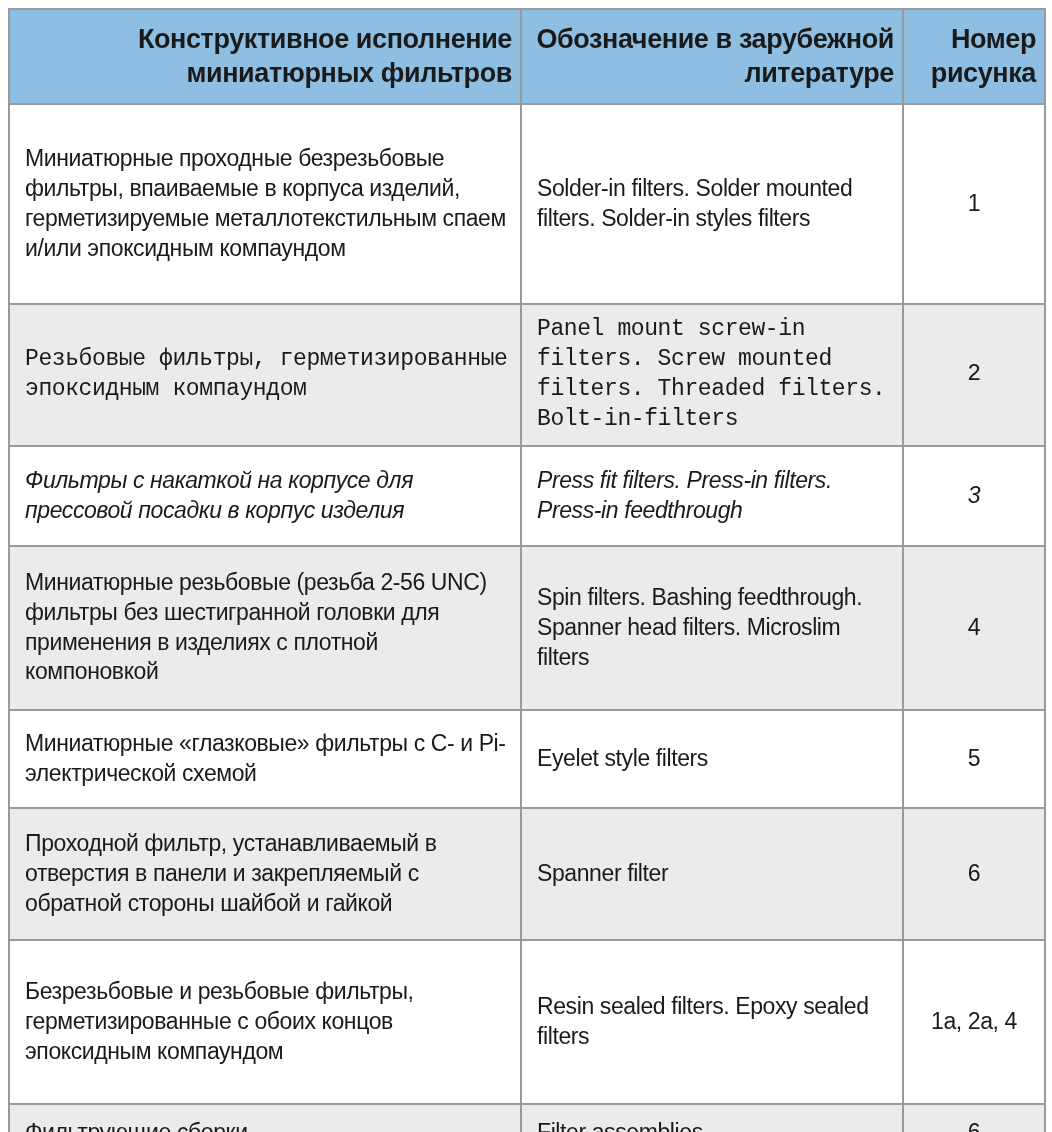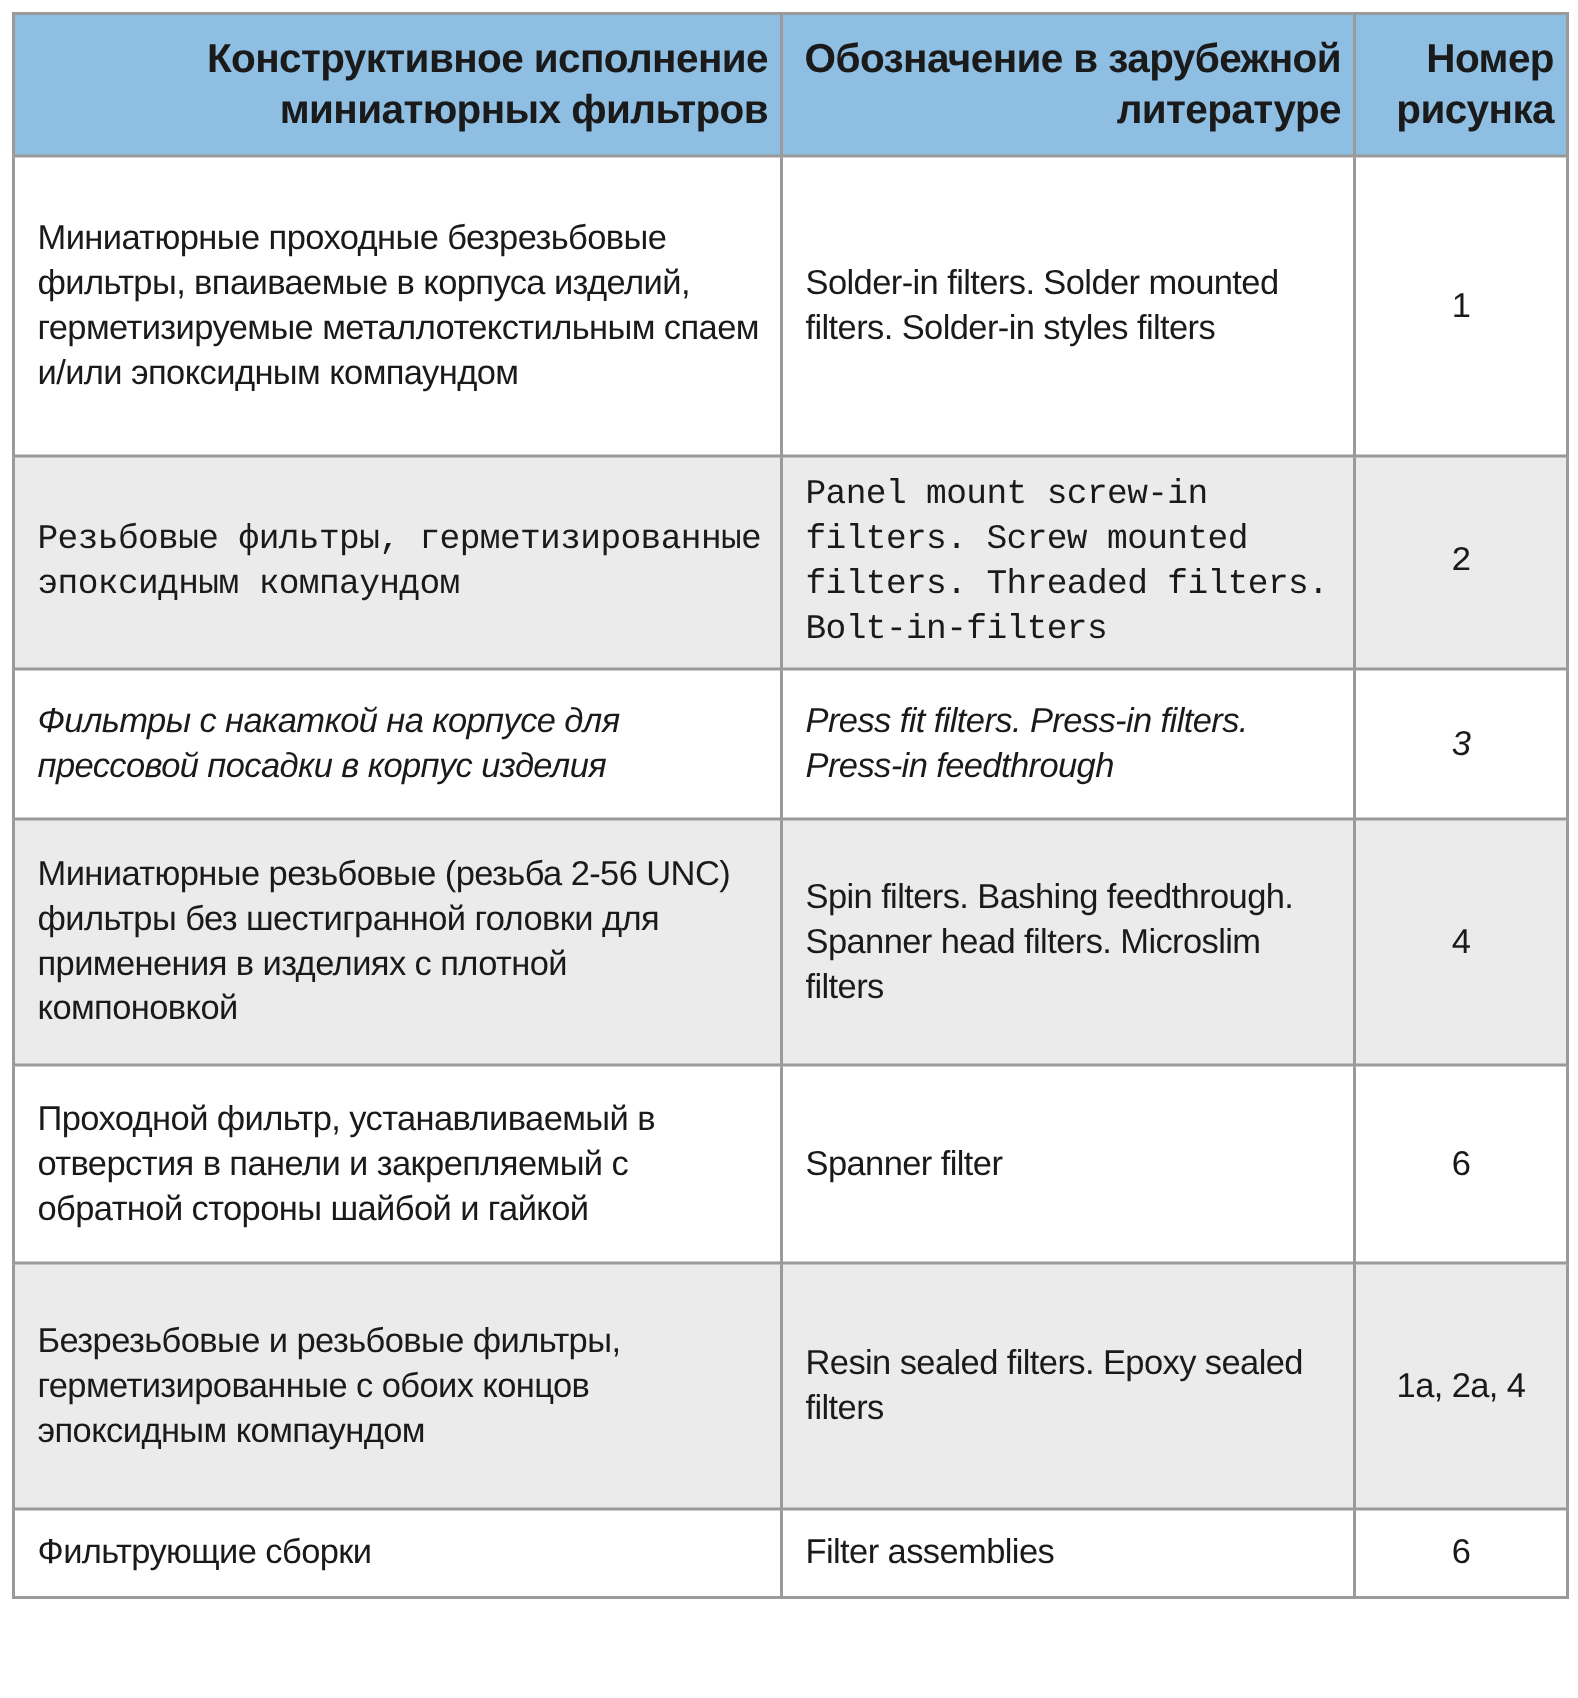--- a/index.html
+++ b/index.html
@@ -91,20 +91,25 @@
     <tr class="r3">
       <td>Фильтры с накаткой на корпусе для прессовой посадки в корпус изделия</td>
       <td>Press fit filters. Press-in filters. Press-in feedthrough</td>
       <td class="fig">3</td>
     </tr>
     <tr class="r4">
       <td>Миниатюрные резьбовые (резьба 2-56 UNC) фильтры без шестигранной головки для применения в изделиях с плотной компоновкой</td>
       <td>Spin filters. Bashing feedthrough. Spanner head filters. Microslim filters</td>
       <td class="fig">4</td>
     </tr>
+    <tr class="r5">
+      <td>Миниатюрные «глазковые» фильтры с С- и Pi-электрической схемой</td>
+      <td>Eyelet style filters</td>
+      <td class="fig">5</td>
+    </tr>
     <tr class="r6">
       <td>Проходной фильтр, устанавливаемый в отверстия в панели и закрепляемый с обратной стороны шайбой и гайкой</td>
       <td>Spanner filter</td>
       <td class="fig">6</td>
     </tr>
     <tr class="r7">
       <td>Безрезьбовые и резьбовые фильтры, герметизированные с обоих концов эпоксидным компаундом</td>
       <td>Resin sealed filters. Epoxy sealed filters</td>
       <td class="fig">1a, 2a, 4</td>
     </tr>

